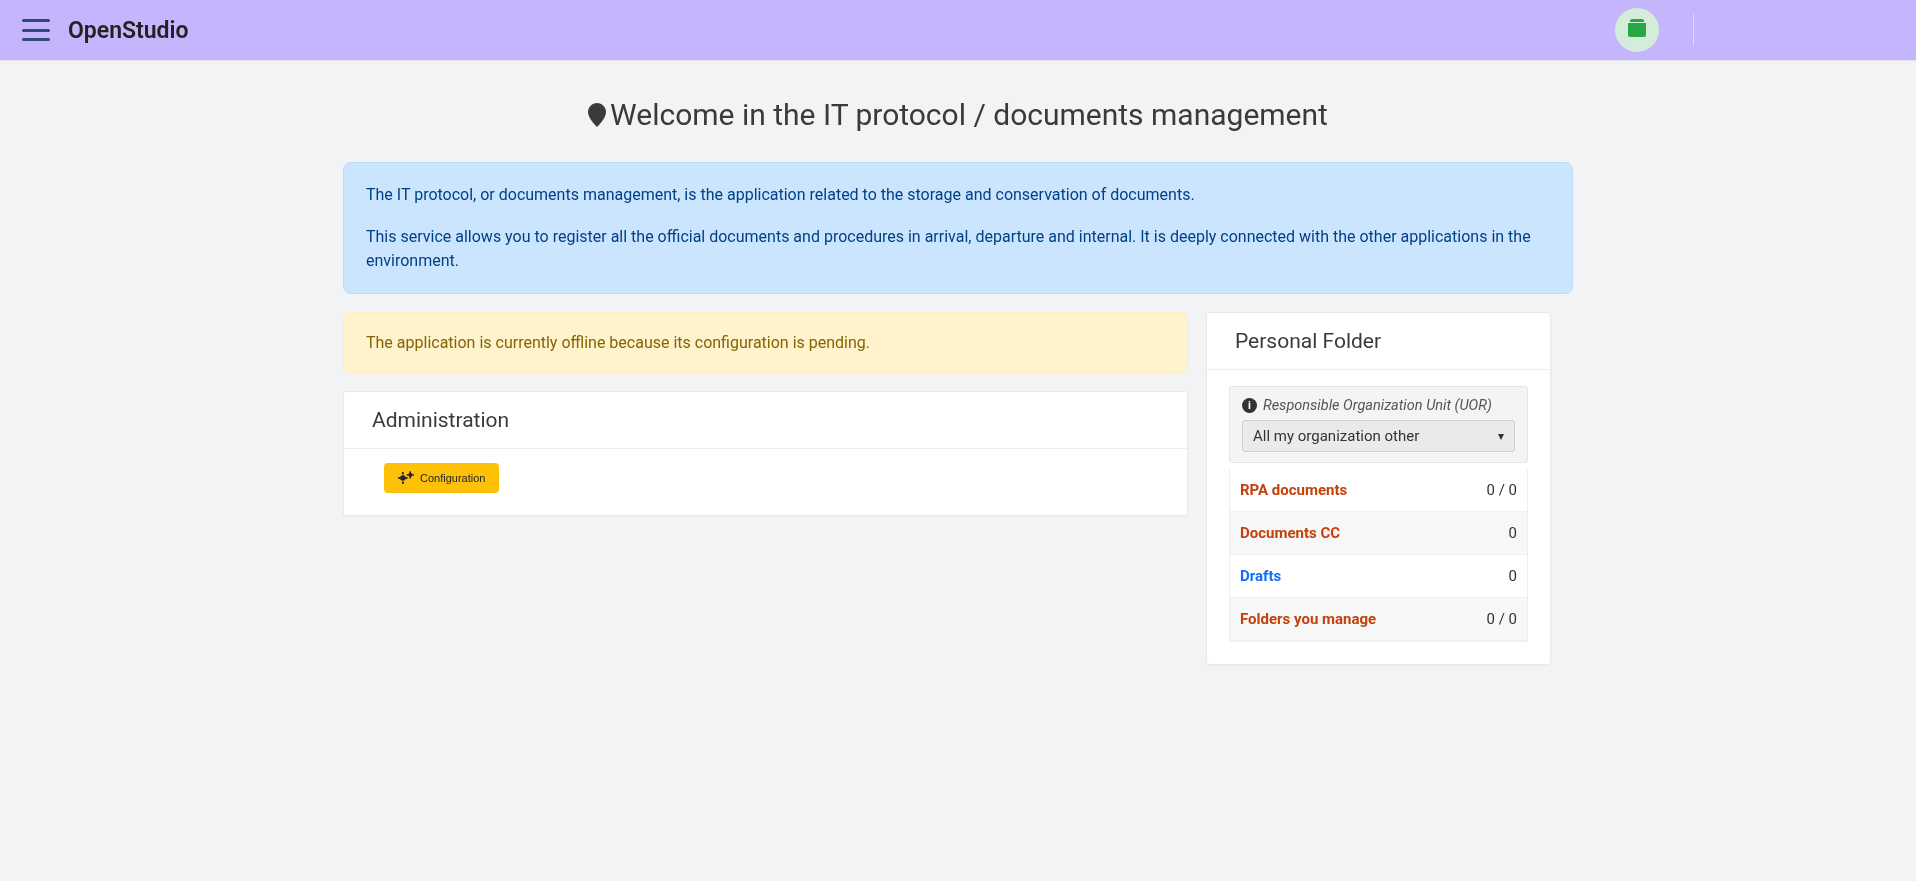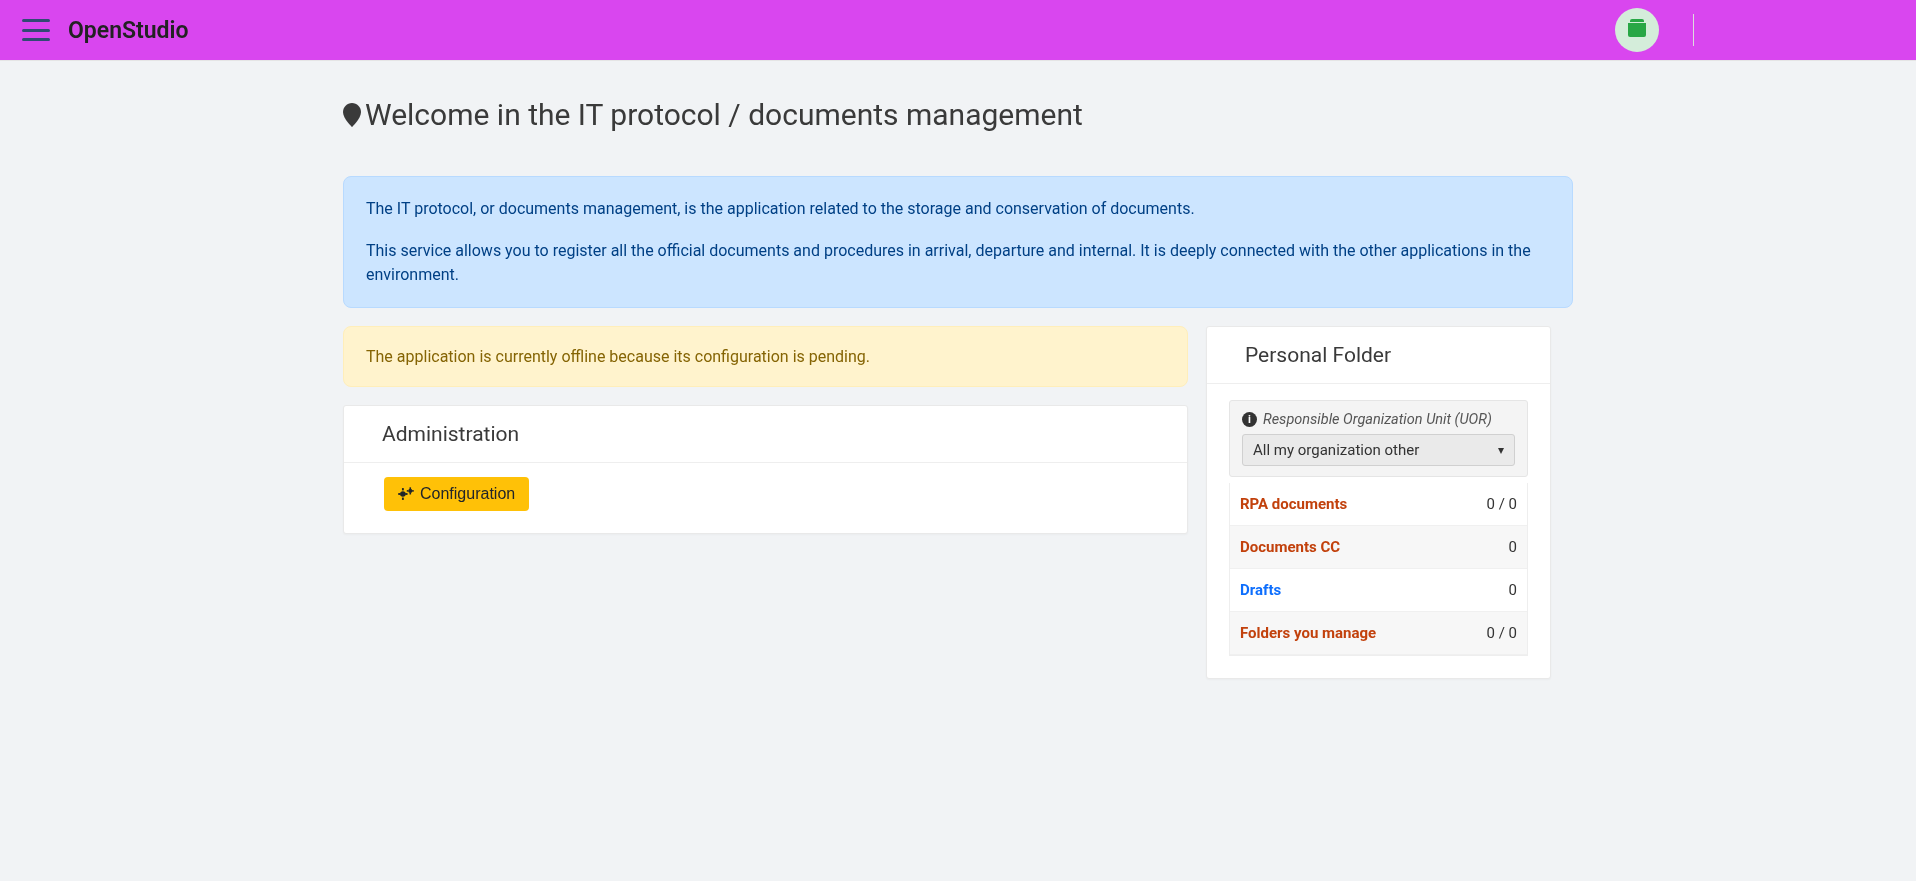--- a/index.html
+++ b/index.html
@@ -5,21 +5,21 @@
 * { box-sizing: border-box; margin: 0; padding: 0; }
 body {
   font-family: "Segoe UI", -apple-system, BlinkMacSystemFont, Roboto, "Helvetica Neue", Arial, sans-serif;
   background: #f1f3f5;
   color: #212529;
   font-size: 16px;
   width: 1916px;
   min-height: 881px;
 }
 .navbar {
-  background: #d946ef;
+  background: #c4b5fd;
   border-bottom: 1px solid #e5e5e5;
   height: 61px;
   display: flex;
   align-items: center;
   padding: 0 22px;
 }
 .hamburger {
   width: 28px;
   height: 22px;
   display: flex;
@@ -84,21 +84,22 @@
   margin: 0 auto;
   padding: 36px 0 40px 0;
 }
 .page-title {
   font-size: 30px;
   font-weight: 400;
   color: #3a3a3a;
   display: flex;
   align-items: center;
   gap: 4px;
-  margin-bottom: 44px;
+  margin-bottom: 30px;
+  justify-content: center;
 }
 .pin-icon {
   width: 18px;
   height: 24px;
 }
 .alert {
   border-radius: 8px;
   padding: 20px 22px;
   margin-bottom: 18px;
 }
@@ -117,34 +118,34 @@
 .row { display: flex; gap: 18px; align-items: flex-start; }
 .col-left { flex: 0 0 845px; }
 .col-right { flex: 0 0 345px; }
 .card {
   background: #fff;
   border: 1px solid #e9e9e9;
   border-radius: 3px;
   box-shadow: 0 1px 2px rgba(0,0,0,0.03);
 }
 .card-header {
-  padding: 16px 38px;
+  padding: 16px 28px;
   border-bottom: 1px solid #eee;
   font-size: 21px;
   color: #3a3a3a;
   font-weight: 400;
 }
 .card-body { padding: 16px 22px 22px; }
 .btn-warning {
   background: #ffc107;
   border: none;
   color: #212529;
   padding: 8px 14px;
   border-radius: 4px;
-  font-size: 16px;
+  font-size: 11px;
   cursor: pointer;
   display: inline-flex;
   align-items: center;
   gap: 6px;
 }
 .admin-card .card-body { padding: 14px 40px 22px; }
 .pf-section {
   background: #f4f4f4;
   border: 1px solid #e5e5e5;
   border-radius: 3px;

